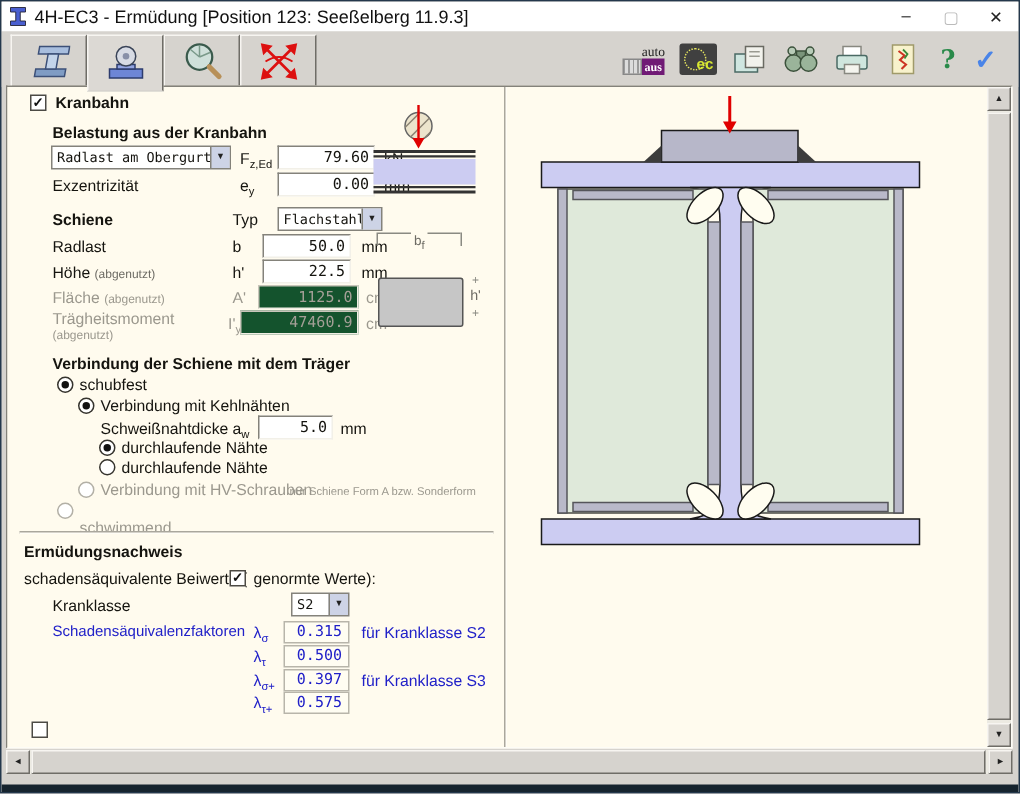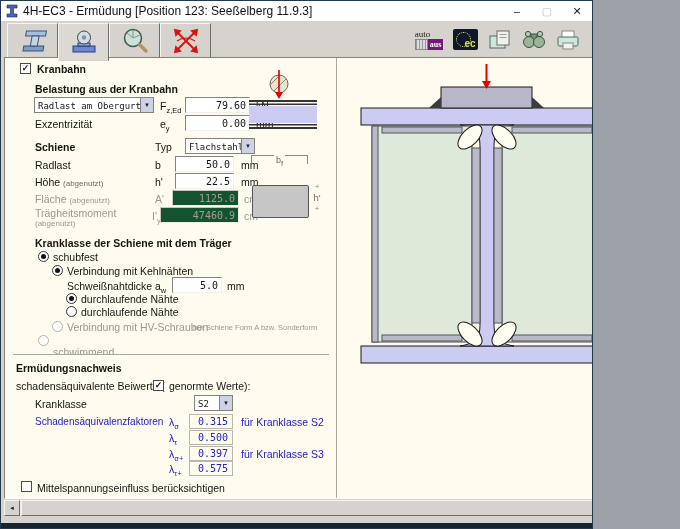--- a/index.html
+++ b/index.html
@@ -1,16 +1,16 @@
 <!DOCTYPE html>
 <html><head>
 <meta charset="utf-8">
 <style>
   html,body{margin:0;padding:0;background:#9aa0a6;}
-  .win{position:relative;width:593px;height:529px;box-sizing:border-box;border:1px solid #24384c;
+  .win{position:relative;width:680px;height:529px;box-sizing:border-box;border:1px solid #24384c;
        background:#d6d3ce;font-family:"Liberation Sans",sans-serif;overflow:hidden;}
   .abs{position:absolute;}
   
   .titlebar{position:absolute;left:0;top:0;right:0;height:20px;background:#ffffff;display:flex;align-items:center;}
   .title{font-size:12px;color:#111;margin-left:5px;white-space:nowrap;}
   .winbtns{margin-left:auto;display:flex;height:100%;}
   .wbtn{width:30px;display:flex;align-items:center;justify-content:center;font-size:11px;color:#222;}
   .wbtn.dis{color:#bbb;}
   
   .toolbar{position:absolute;left:0;top:20px;right:0;height:37px;background:#d6d3ce;}
@@ -49,26 +49,26 @@
   .drawpanel{position:absolute;left:333px;top:0;width:320px;height:440px;background:#fffbee;}
   .sectline{position:absolute;left:8px;width:316px;height:1px;background:#aaa79d;border-bottom:1px solid #fffdf6;}
   
   .bev{background:#d6d3ce;border:1px solid;border-color:#f7f5f1 #6f6d67 #6f6d67 #f7f5f1;box-sizing:border-box;}
   .vscroll{position:absolute;left:653px;top:0;width:16px;height:440px;background:#eceae2;}
   .hscroll{position:absolute;left:3px;top:499px;width:671px;height:16px;background:#eceae2;}
   .sarr{display:flex;align-items:center;justify-content:center;font-size:6px;color:#222;}
   .bottomband{position:absolute;left:0;right:0;bottom:0;height:5px;background:#16242e;}
   
   .ricon{position:absolute;top:6px;width:28px;height:25px;display:flex;align-items:center;justify-content:center;}
-  .autoaus{width:30px;display:flex;flex-direction:column;align-items:flex-start;font-family:"Liberation Serif",serif;}
+  .autoaus{width:30px;display:flex;flex-direction:column;align-items:flex-end;font-family:"Liberation Serif",serif;}
   .autoaus .at{font-size:9px;color:#222;line-height:9px;}
   .autoaus .row{display:flex;align-items:stretch;height:11px;}
   .autoaus .stripes{width:11px;background:repeating-linear-gradient(90deg,#9a9a9a 0 1px,#dcdcdc 1px 3px);border:1px solid #888;}
   .autoaus .ausbox{background:#701a75;color:#fff;font-size:8px;font-weight:bold;padding:1px 2px 0 2px;}
-  .ecbox{position:relative;width:25px;height:21px;background:#0f172a;border-radius:2px;}
+  .ecbox{position:relative;width:25px;height:21px;background:#404040;border-radius:2px;}
   .ecring{position:absolute;left:3px;top:3px;width:13px;height:13px;border:1px dotted #e8e860;border-radius:50%;}
   .ectxt{position:absolute;right:2px;bottom:1px;color:#d8e830;font-weight:bold;font-size:10px;}
   .qmark{font-family:"DejaVu Serif",serif;font-weight:bold;font-size:17px;color:#2a8a4a;}
   .chkmk{font-weight:bold;font-size:18px;color:#4a84e8;}
 </style>
 </head>
 <body>
 
 <div class="win">
 
@@ -260,21 +260,21 @@
         <span style="width:1px;height:9px;background:#8a8a82"></span>
       </div>
 
       <div class="abs" style="left:247px;top:127px;width:55px;height:31px;background:#c6c6c6;border:1px solid #555;border-radius:2px"></div>
       <div class="abs" style="left:305px;top:123px;width:14px;text-align:center;line-height:11px">
         <div class="small" style="color:#8a8a82">+</div>
         <div class="dkgray" style="font-size:9.5px">h'</div>
         <div class="small" style="color:#8a8a82">+</div>
       </div>
 
-      <span class="lbl b abs" style="left:30px;top:179px">Kranklasse der Schiene mit dem Träger</span>
+      <span class="lbl b abs" style="left:30px;top:179px">Verbindung der Schiene mit dem Träger</span>
 
       <span class="radio" style="left:33px;top:193px">
           <span class="dot"></span>
         </span>
       <span class="lbl abs" style="left:48px;top:193px">schubfest</span>
 
       <span class="radio" style="left:47px;top:207px">
           <span class="dot"></span>
         </span>
       <span class="lbl abs" style="left:62px;top:207px">Verbindung mit Kehlnähten</span>
@@ -325,21 +325,20 @@
       <span class="valbox" style="left:184px;top:372px;width:44px">0.500</span>
 
       <span class="lbl blue abs" style="left:164px;top:390px"><span>λ</span><sub class="sb">σ+</sub></span>
       <span class="valbox" style="left:184px;top:388px;width:44px">0.397</span>
       <span class="lbl blue abs" style="left:236px;top:390px">für Kranklasse S3</span>
 
       <span class="lbl blue abs" style="left:164px;top:405px"><span>λ</span><sub class="sb">τ+</sub></span>
       <span class="valbox" style="left:184px;top:403px;width:44px">0.575</span>
 
       <span class="chk" style="left:16px;top:423px"></span>
-      <span class="lbl abs" style="left:32px;top:424px">Mittelspannungseinfluss berücksichtigen</span>
     </div>
 
     <div class="pdivider"></div>
 
     <div class="drawpanel">
       <svg width="320" height="440" viewBox="0 0 320 440">
 
         <rect x="23" y="50" width="252" height="17" fill="#ccccf2" stroke="#1a1a1a"></rect>
         <rect x="23" y="288" width="252" height="17" fill="#ccccf2" stroke="#1a1a1a"></rect>
 

